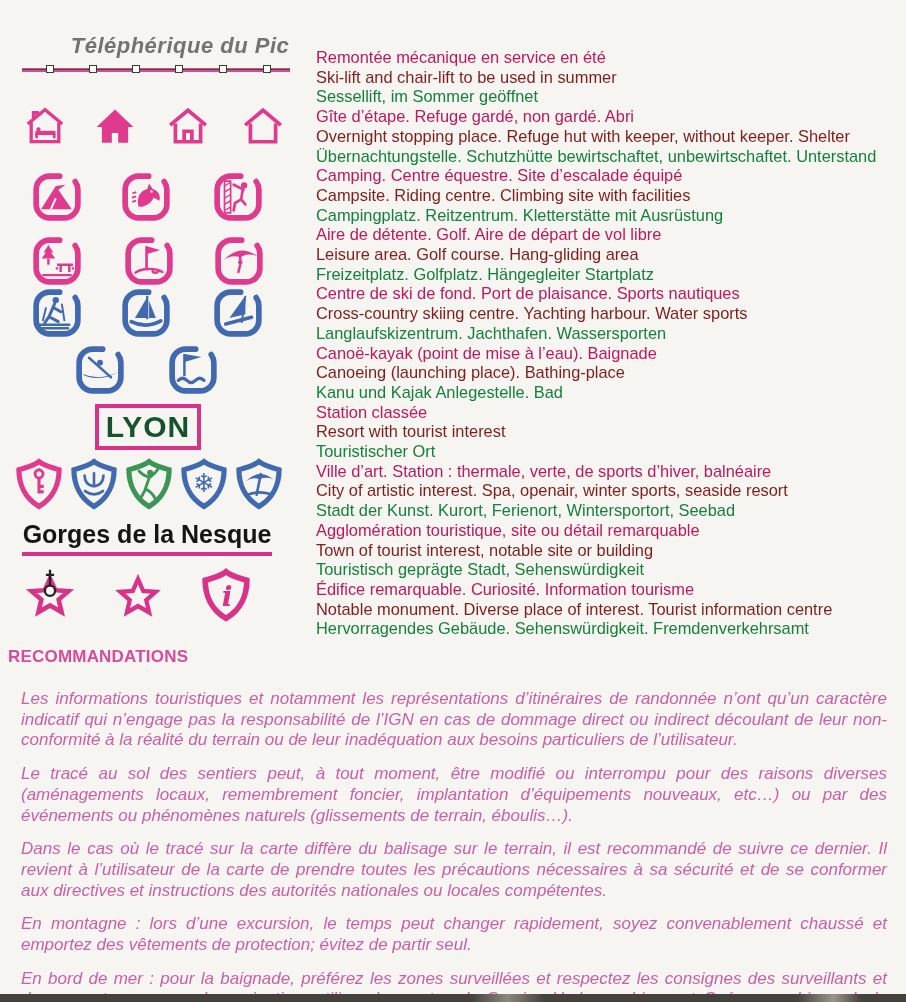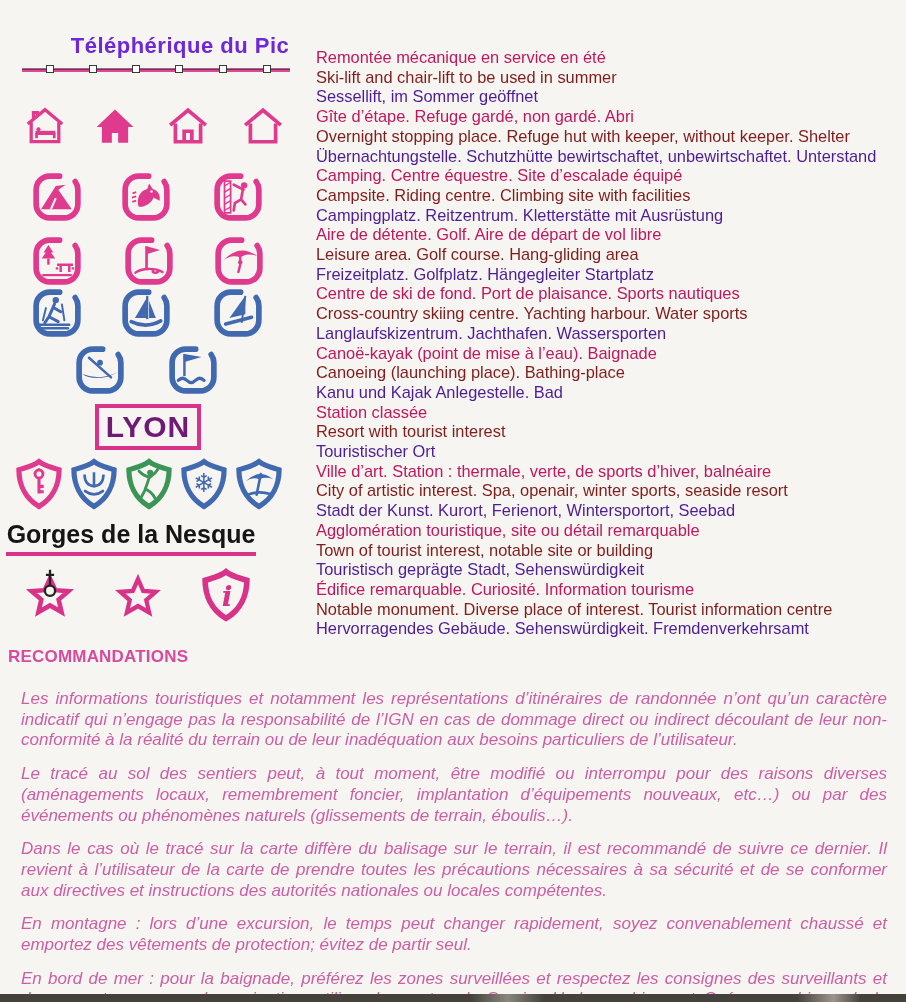--- a/index.html
+++ b/index.html
@@ -6,51 +6,51 @@
   #page{
     position:relative;width:906px;height:1002px;margin:0 auto;
     background:#f7f5f1;overflow:hidden;
     font-family:"Liberation Sans",sans-serif;
     color:#1c1c1c;
   }
   .abs{position:absolute;}
   
   #cable-label{
     left:55px;top:33px;width:250px;text-align:center;
-    font-size:22px;font-weight:bold;color:#6d28d9;
+    font-size:22px;font-weight:bold;font-style:italic;color:#737373;
     letter-spacing:.5px;
   }
   #cable-line{left:22px;top:64px;width:268px;height:12px;}
   #cable-line .wire{position:absolute;left:0;top:4px;width:100%;height:4px;background:#d94a92;}
   #cable-line .core{position:absolute;left:0;top:5px;width:100%;height:1px;background:#4a4a4a;}
   #cable-line .pyl{
     position:absolute;top:1px;width:8px;height:8px;background:#fdfdfb;
     border:1.6px solid #3a3a3a;box-sizing:border-box;
   }
   .icon{position:absolute;}
   
   #city-box{
     left:95px;top:404px;width:98px;height:38px;
     border:4px solid #d83289;display:flex;align-items:center;justify-content:center;
   }
-  #city-box span{font-size:30px;font-weight:bold;color:#701a75;letter-spacing:1px;font-family:"Liberation Sans",sans-serif;}
+  #city-box span{font-size:30px;font-weight:bold;color:#14532d;letter-spacing:1px;font-family:"Liberation Sans",sans-serif;}
   
   #site-name{
-    left:6px;top:520px;width:250px;text-align:center;
+    left:22px;top:520px;width:250px;text-align:center;
     font-size:25px;font-weight:bold;color:#151515;
     padding-bottom:3px;border-bottom:4px solid #d83289;
   }
   
   #legend-text{
     left:316px;top:48px;width:588px;
     font-size:16.4px;line-height:19.7px;white-space:nowrap;
   }
   #legend-text .fr{color:#be185d;}
   #legend-text .en{color:#7f1d1d;}
-  #legend-text .de{color:#4c1d95;}
+  #legend-text .de{color:#15803d;}
   
   #reco{left:8px;top:646px;width:892px;color:#cb5fa4;}
   #reco h2{
     margin:0 0 21px 0;font-size:17px;line-height:22px;color:#d84a9b;
     font-weight:bold;letter-spacing:.2px;
   }
   #reco p{
     margin:13px;font-size:17px;line-height:20.7px;text-align:justify;font-style:italic;
   }
   

